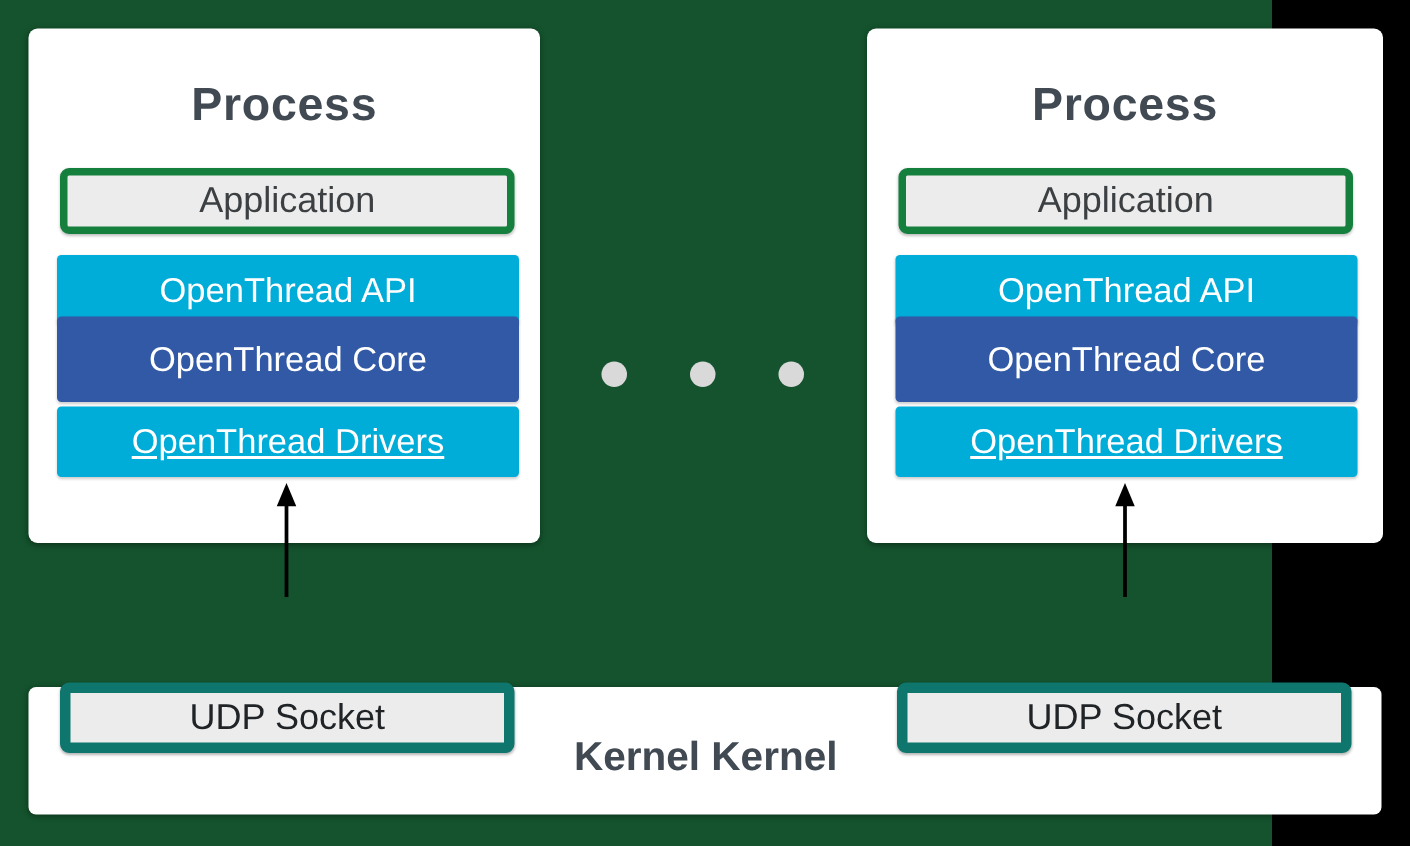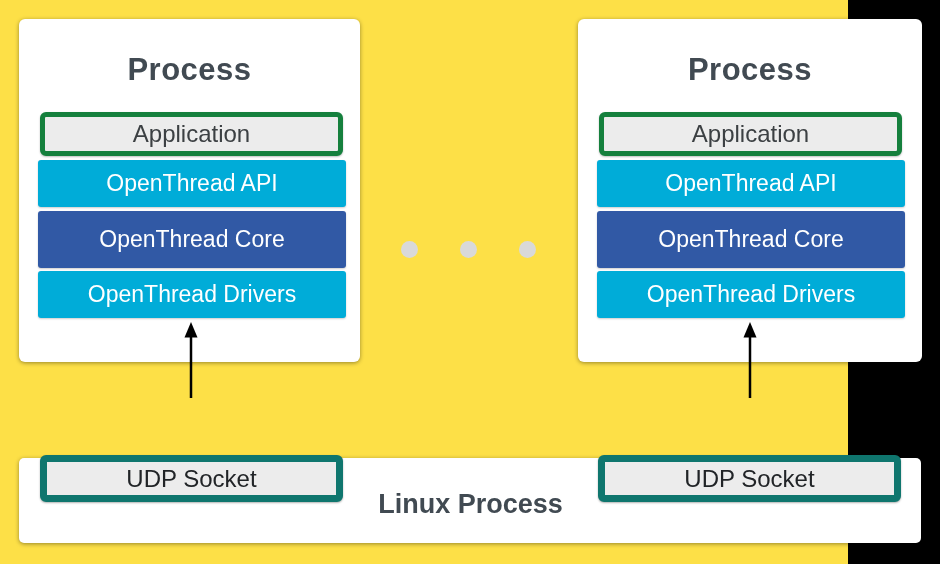--- a/index.html
+++ b/index.html
@@ -8,21 +8,21 @@
     background: #000000;
     width: 940px;
     height: 564px;
     overflow: hidden;
     font-family: "Liberation Sans", sans-serif;
   }
   .canvas {
     position: relative;
     width: 848px;
     height: 564px;
-    background: #fde047;
+    background: #14532d;
   }
   .process-card {
     position: absolute;
     top: 19px;
     height: 343px;
     background: #ffffff;
     border-radius: 6px;
     box-shadow: 0 1px 4px rgba(0,0,0,0.4);
   }
   .process-card.left  { left: 19px;  width: 341px; }
@@ -60,23 +60,23 @@
     left: 19px;
     width: 308px;
     border-radius: 3px;
     display: flex;
     align-items: center;
     justify-content: center;
     font-size: 23px;
     color: #FFFFFF;
     box-shadow: 0 1px 2px rgba(0,0,0,0.2);
   }
-  .band.api     { top: 141px; height: 47px; background: #00ACD8; }
+  .band.api     { top: 151px; height: 47px; background: #00ACD8; }
   .band.core    { top: 192px; height: 57px; background: #3159A5; }
-  .band.drivers { top: 252px; height: 47px; background: #00ACD8; }
+  .band.drivers { top: 252px; height: 47px; background: #00ACD8; text-decoration: underline; }
   .up-arrow {
     position: absolute;
     top: 322px;
     width: 22px;
     height: 76px;
   }
   .up-arrow.left  { left: 180px; }
   .up-arrow.right { left: 739px; }
   .dot {
     position: absolute;
@@ -157,17 +157,17 @@
     <line x1="11" y1="13" x2="11" y2="76" stroke="#000000" stroke-width="2.5"></line>
     <polygon points="11,0 17.5,15.5 4.5,15.5" fill="#000000"></polygon>
   </svg>
   <svg class="up-arrow right" viewBox="0 0 22 76" xmlns="http://www.w3.org/2000/svg">
     <line x1="11" y1="13" x2="11" y2="76" stroke="#000000" stroke-width="2.5"></line>
     <polygon points="11,0 17.5,15.5 4.5,15.5" fill="#000000"></polygon>
   </svg>
 
   <div class="kernel-bar">
     <div class="udp-box left">UDP Socket</div>
-    <div class="kernel-label">Linux Process</div>
+    <div class="kernel-label">Kernel Kernel</div>
     <div class="udp-box right">UDP Socket</div>
   </div>
 
 </div>
 
 </body></html>

